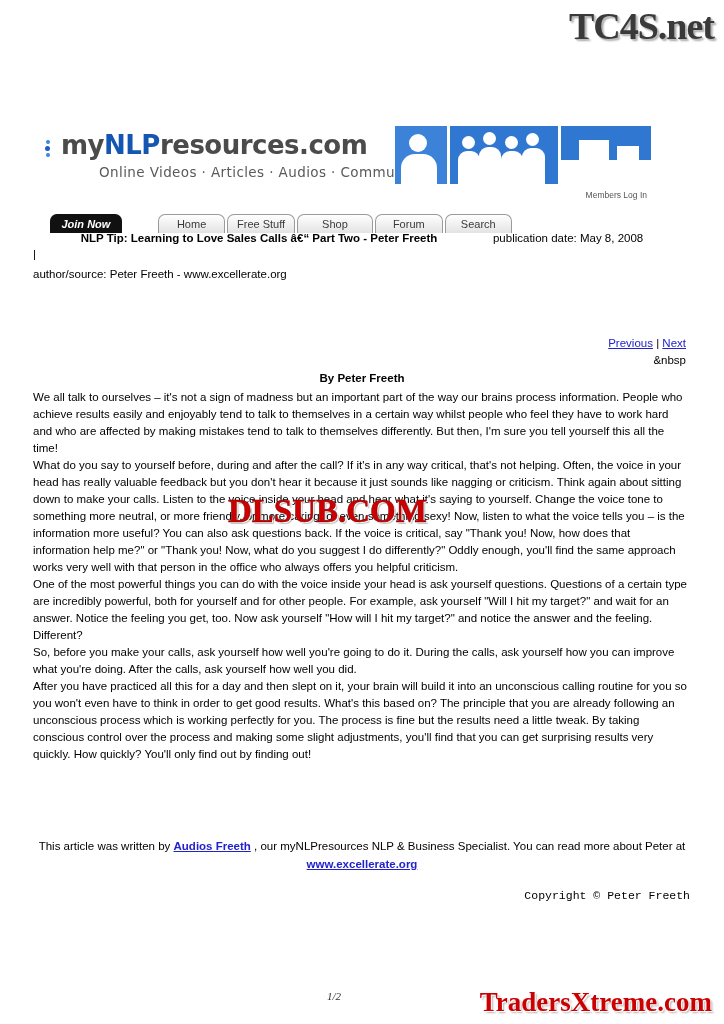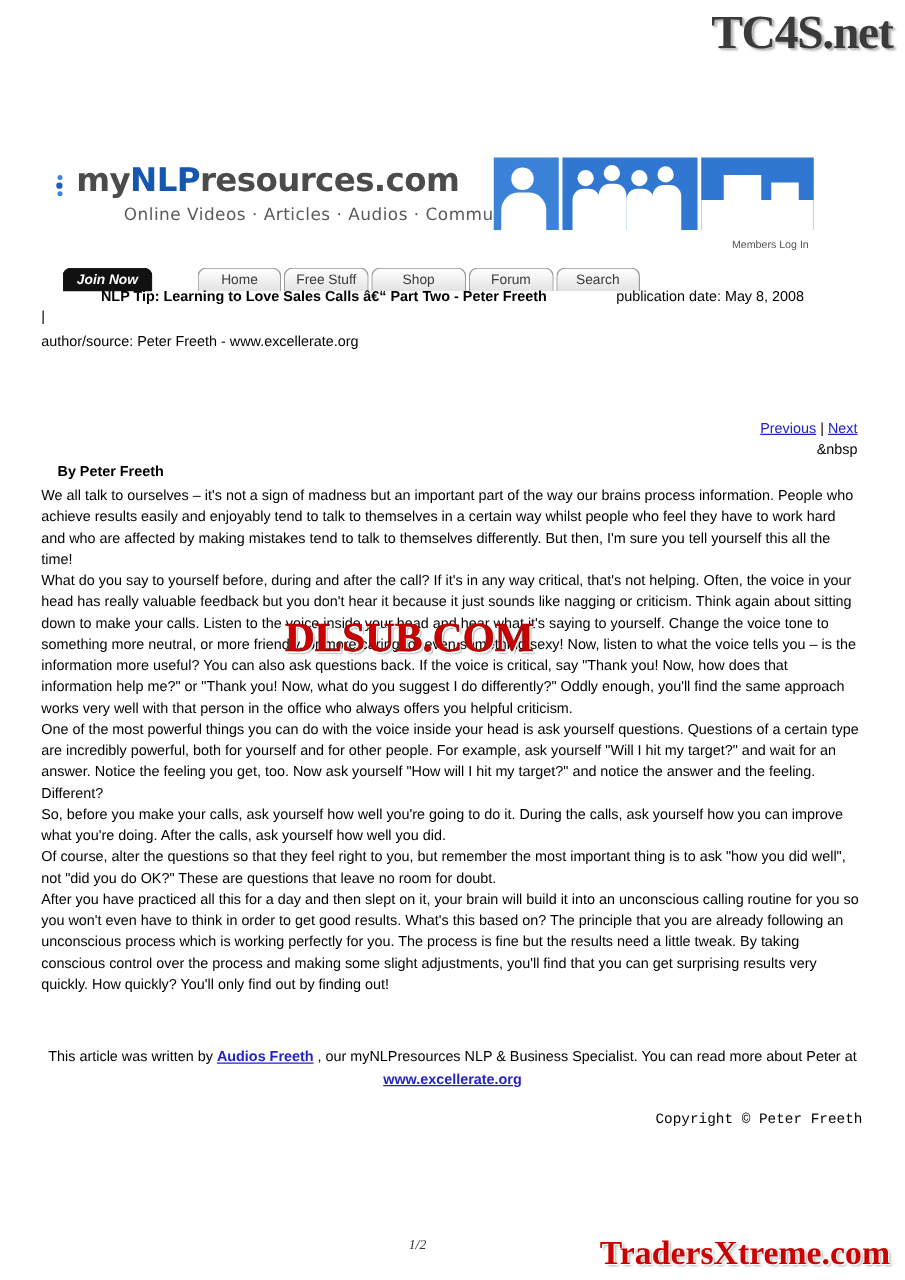--- a/index.html
+++ b/index.html
@@ -190,23 +190,23 @@
     top: 354px;
     right: 38px;
     font-size: 11.5px;
     color: #000;
   }
 
   
   .byline {
     position: absolute;
     top: 372px;
-    left: 46px;
+    left: 34px;
     width: 656px;
-    text-align: left;
+    text-align: center;
     font-weight: bold;
     font-size: 11.5px;
   }
   .article {
     position: absolute;
     top: 389px;
     left: 33px;
     width: 655px;
     font-size: 11.5px;
     line-height: 17px;
@@ -340,21 +340,20 @@
 </div>
 <div class="nbsp-line">&amp;nbsp</div>
 
 <div class="byline">By Peter Freeth</div>
 
 <div class="article">
   <p>We all talk to ourselves – it's not a sign of madness but an important part of the way our brains process information. People who achieve results easily and enjoyably tend to talk to themselves in a certain way whilst people who feel they have to work hard and who are affected by making mistakes tend to talk to themselves differently. But then, I'm sure you tell yourself this all the time!</p>
   <p>What do you say to yourself before, during and after the call? If it's in any way critical, that's not helping. Often, the voice in your head has really valuable feedback but you don't hear it because it just sounds like nagging or criticism. Think again about sitting down to make your calls. Listen to the voice inside your head and hear what it's saying to yourself. Change the voice tone to something more neutral, or more friendly, or more caring, or even something sexy! Now, listen to what the voice tells you – is the information more useful? You can also ask questions back. If the voice is critical, say "Thank you! Now, how does that information help me?" or "Thank you! Now, what do you suggest I do differently?" Oddly enough, you'll find the same approach works very well with that person in the office who always offers you helpful criticism.</p>
   <p>One of the most powerful things you can do with the voice inside your head is ask yourself questions. Questions of a certain type are incredibly powerful, both for yourself and for other people. For example, ask yourself "Will I hit my target?" and wait for an answer. Notice the feeling you get, too. Now ask yourself "How will I hit my target?" and notice the answer and the feeling. Different?</p>
   <p>So, before you make your calls, ask yourself how well you're going to do it. During the calls, ask yourself how you can improve what you're doing. After the calls, ask yourself how well you did.</p>
-  <p>Of course, alter the questions so that they feel right to you, but remember the most important thing is to ask "how you did well", not "did you do OK?" These are questions that leave no room for doubt.</p>
   <p>After you have practiced all this for a day and then slept on it, your brain will build it into an unconscious calling routine for you so you won't even have to think in order to get good results. What's this based on? The principle that you are already following an unconscious process which is working perfectly for you. The process is fine but the results need a little tweak. By taking conscious control over the process and making some slight adjustments, you'll find that you can get surprising results very quickly. How quickly? You'll only find out by finding out!</p>
 </div>
 
 <div class="dlsub">DLSUB.COM</div>
 
 <div class="written-by">
   <span>This article was written by</span>
   <a href="#">Audios Freeth</a>
   <span>, our myNLPresources NLP &amp; Business Specialist. You can read more about Peter at</span>
   <a href="#">www.excellerate.org</a>

